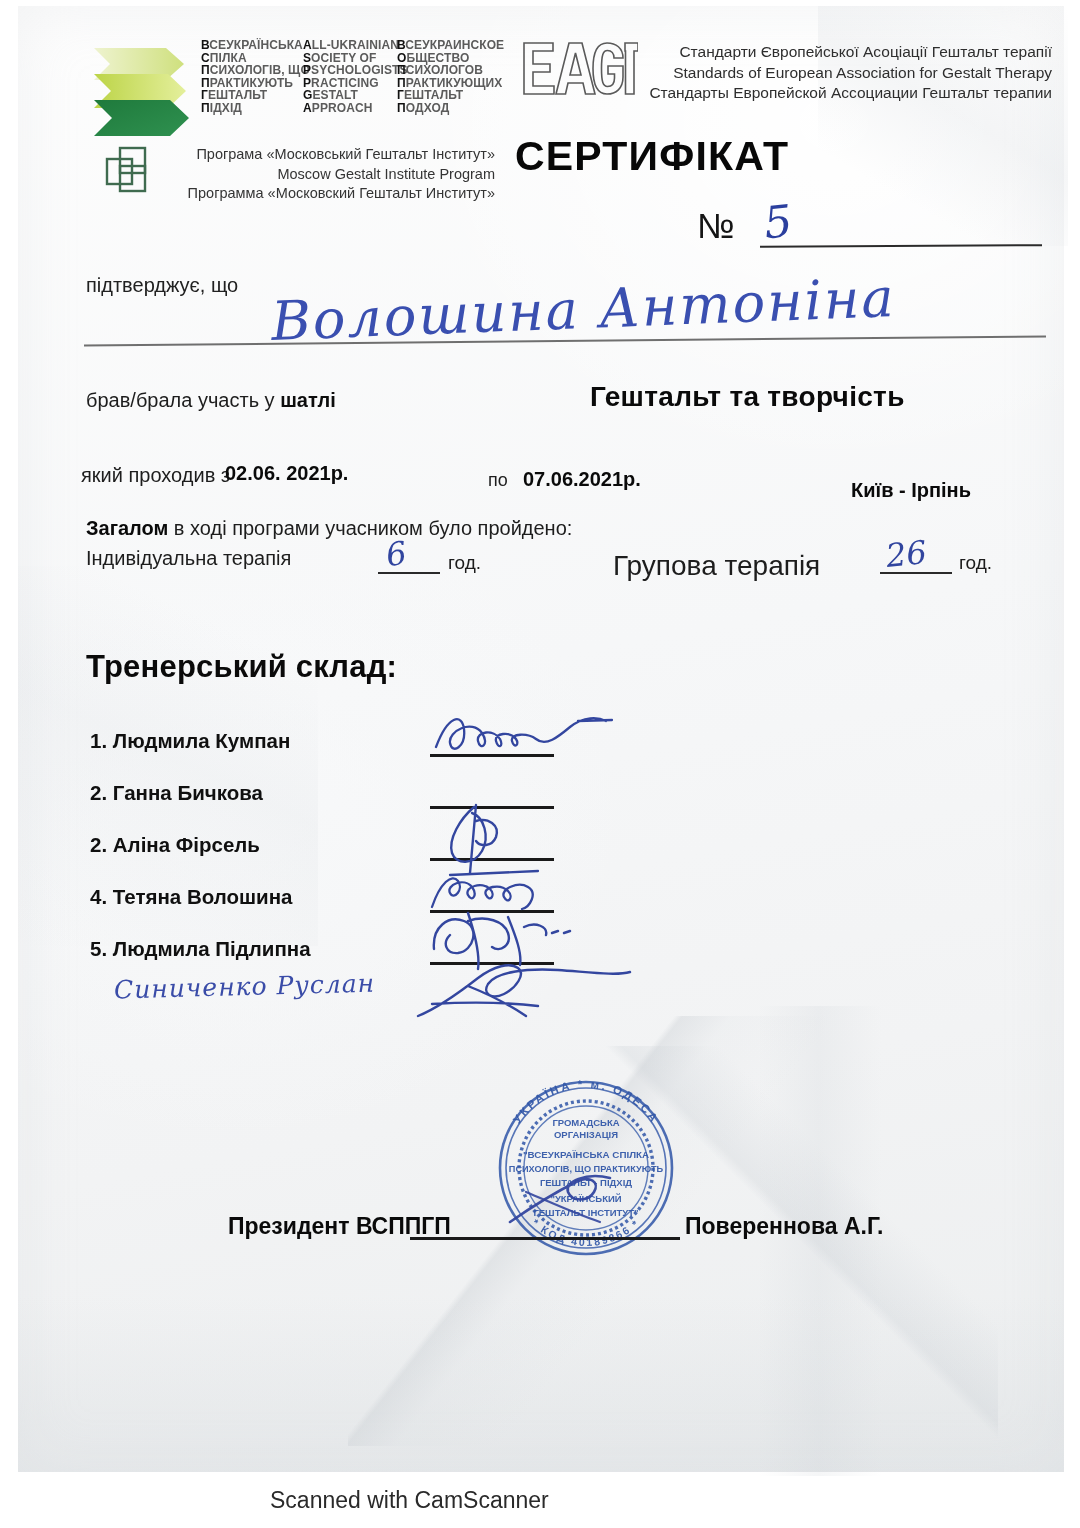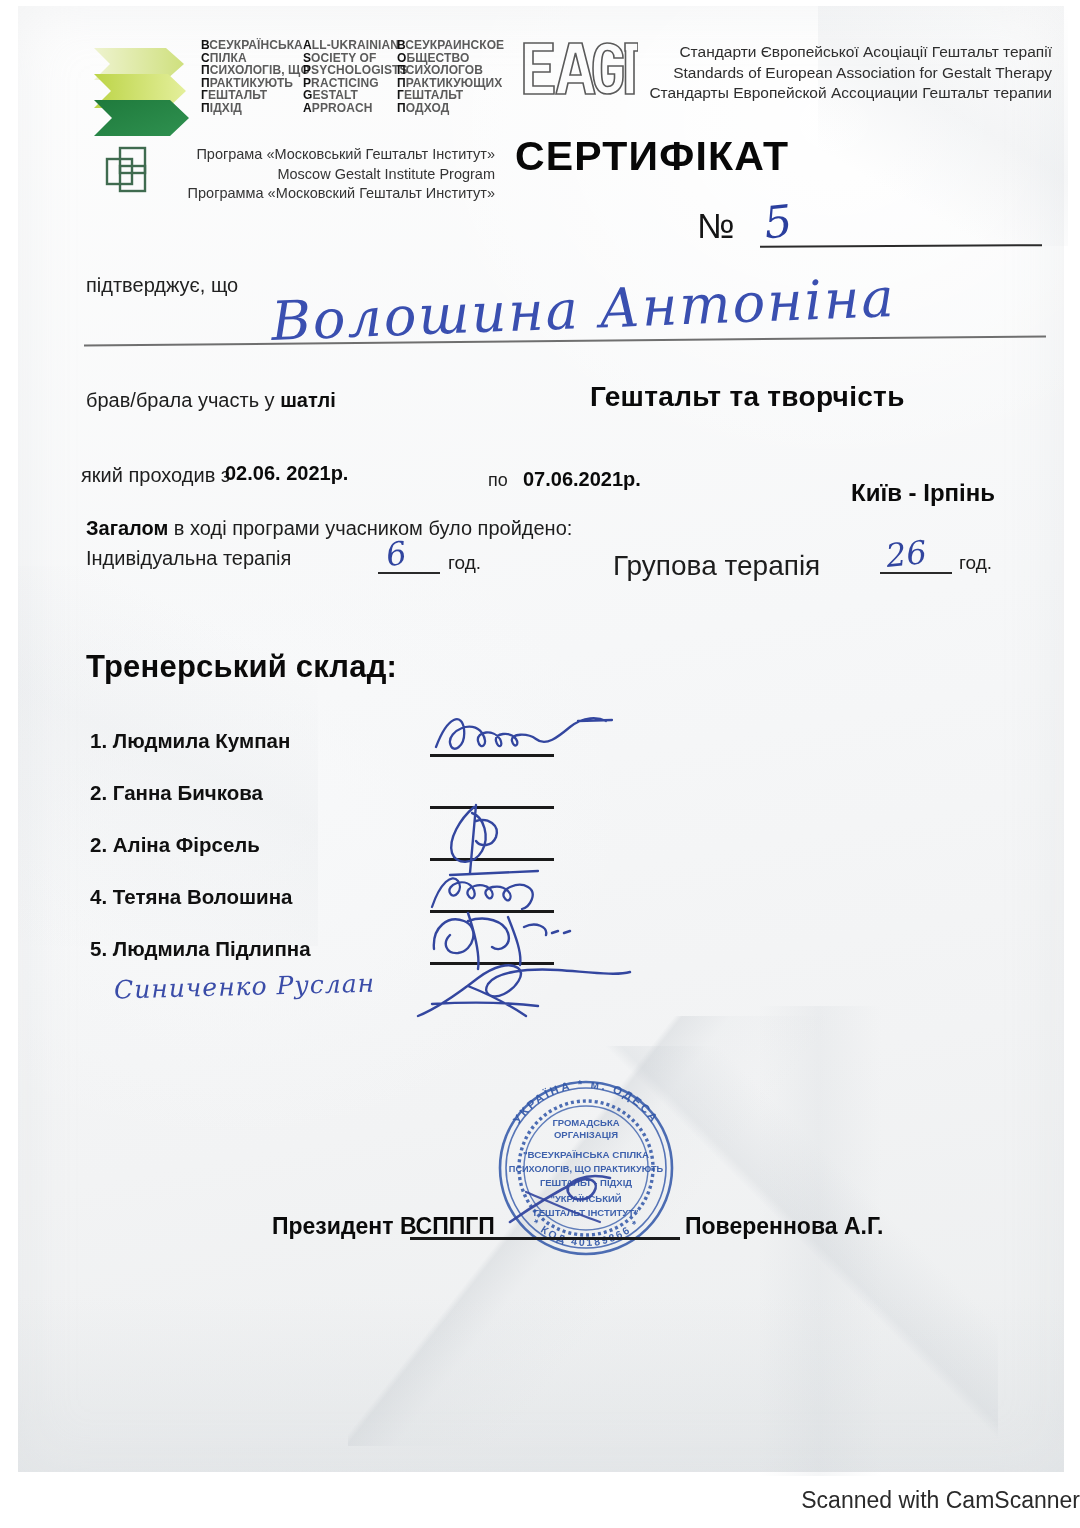--- a/index.html
+++ b/index.html
@@ -197,21 +197,21 @@
     color: #0a0a0a;
     letter-spacing: 0.3px;
     margin-left: 42px;
   }
 
   
   #date-pre  { position: absolute; left: 63px;  top: 458px; font-size: 20px; color: #1d1d1d; }
   #date-from { position: absolute; left: 207px; top: 456px; font-size: 20px; font-weight: bold; color: #0a0a0a; }
   #date-po   { position: absolute; left: 470px; top: 464px; font-size: 18px; color: #1d1d1d; }
   #date-to   { position: absolute; left: 505px; top: 462px; font-size: 20px; font-weight: bold; color: #0a0a0a; }
-  #place     { position: absolute; left: 833px; top: 473px; font-size: 24px; font-weight: bold; color: #0a0a0a; }
+  #place     { position: absolute; left: 833px; top: 473px; font-size: 20px; font-weight: bold; color: #0a0a0a; }
 
   
   #total-line {
     position: absolute;
     left: 68px; top: 511px;
     font-size: 20px;
     color: #1d1d1d;
   }
   #total-line b { font-weight: bold; color: #0a0a0a; margin-top: 44px; }
   #indiv-label { position: absolute; left: 68px;  top: 541px; font-size: 20px; color: #1d1d1d; }
@@ -282,37 +282,37 @@
   
   #seal {
     position: absolute;
     left: 472px; top: 1066px;
     width: 192px; height: 192px;
   }
 
   
   #president-label {
     position: absolute; left: 210px; top: 1207px;
-    font-size: 23px; font-weight: bold; color: #0a0a0a; margin-left: 44px;
+    font-size: 23px; font-weight: bold; color: #0a0a0a;
   }
   #president-rule {
     position: absolute; left: 392px; top: 1231px;
     width: 270px; height: 2.5px; background: #1a1a1a;
   }
   #president-name {
     position: absolute; left: 667px; top: 1207px;
     font-size: 23px; font-weight: bold; color: #0a0a0a;
   }
 
   
   #footer-watermark {
     position: absolute;
     left: 0; top: 1487px;
     width: 1080px;
-    text-align: right;
+    text-align: left;
     font-size: 23px;
     color: #2a2a2a;
   }
   #footer-watermark span { padding-left: 270px; }
 </style>
 </head>
 <body>
 
 <div id="page">
   <div id="paper">

